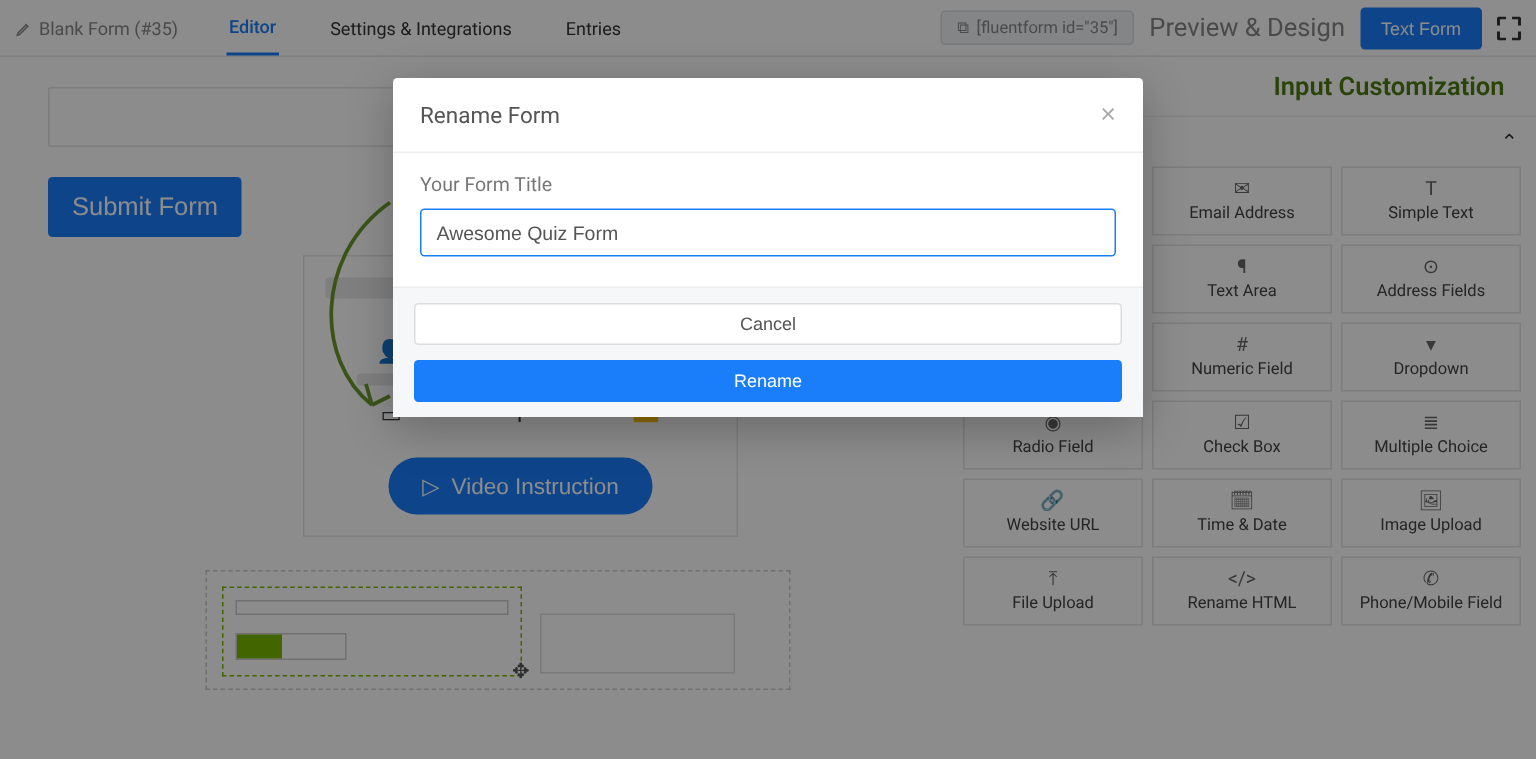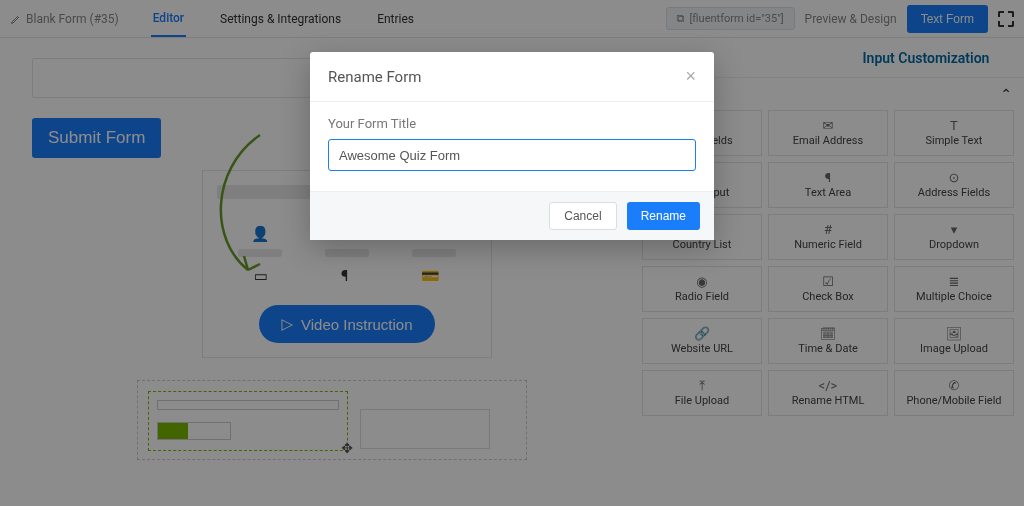--- a/index.html
+++ b/index.html
@@ -4,21 +4,21 @@
 <style>
   * { box-sizing: border-box; margin: 0; padding: 0; }
   html, body { width: 1024px; height: 506px; overflow: hidden; font-family: -apple-system, BlinkMacSystemFont, "Segoe UI", Roboto, Arial, sans-serif; background: #fff; }
   .topbar { height: 38px; border-bottom: 1px solid #e5e5e5; display: flex; align-items: center; padding: 0 10px; font-size: 12px; color: #555; }
   .topbar .left { display: flex; align-items: center; gap: 16px; }
   .topbar .form-name { color: #888; display: flex; align-items: center; gap: 4px; }
   .topbar .nav-tab { color: #333; cursor: pointer; padding: 10px 2px; margin-left: 16px; }
   .topbar .nav-tab.active { color: #1a7efb; border-bottom: 2px solid #1a7efb; font-weight:500; }
   .topbar .right { margin-left: auto; display: flex; align-items: center; gap: 10px; }
   .shortcode-box { background: #eef2f6; border:1px solid #dae0e6; padding: 4px 10px; border-radius: 3px; font-size: 11px; color: #888; display:flex; align-items:center; gap:5px;}
-  .link-muted { color: #888; font-size: 12px; }
+  .link-muted { color: #888; font-size: 17px; }
   .btn-primary { background: #1a7efb; color: #fff; border: none; padding: 7px 14px; border-radius: 3px; font-size: 12px; cursor: pointer; }
   .fullscreen-icon { width:16px; height:16px; border:2px dashed #333; border-radius:2px; cursor:pointer;}
 
   .body-row { display: flex; height: calc(100% - 38px); }
   .editor-col { flex: 1; padding: 20px 32px; position: relative; }
   .fields-col { width: 392px; border-left: 0; }
 
   .name-input-row { width: 100%; height: 40px; border: 1px solid #e3e3e3; background: #fff; border-radius: 2px; margin-bottom: 20px; }
   .submit-btn-fake { background: #1a7efb; color:#ffffff; border:none; font-size:17px; padding:10px 16px; border-radius:3px; margin-bottom:12px;}
 
@@ -38,38 +38,38 @@
   .drop-card { margin-left:105px; margin-top:22px; width:390px; height:80px; border:1px dashed #ccc; padding:10px; display:flex; gap:12px; background:#fff; }
   .drop-inner { width:200px; height:60px; border:1px dashed #7ab800; position:relative; padding:8px; }
   .drop-bar { width:100%; height:10px; border:1px solid #ccc; background:#fff;}
   .drop-mini { margin-top:12px; width:74px; height:18px; background:#fff; border:1px solid #ccc; position:relative;}
   .drop-mini::after{content:"";position:absolute;left:0;top:0;bottom:0;width:30px;background:#7ab800;}
   .drop-handle { position:absolute; right:-6px; bottom:-6px; font-size:14px; color:#555;}
   .drop-side { width:130px; height:40px; border:1px solid #ddd; background:#fff; align-self:flex-end; }
 
   
   .panel-tabs { display:flex; height:40px; border-bottom:1px solid #eee; }
-  .panel-tab { flex:1; display:flex; align-items:center; justify-content:center; font-size:14px; color:#0369a1; cursor:pointer; }
+  .panel-tab { flex:1; display:flex; align-items:center; justify-content:center; font-size:17px; color:#4d7c0f; cursor:pointer; }
   .panel-tab.active { font-weight:600; }
   .section-head { display:flex; align-items:center; justify-content:flex-end; padding:8px 12px; }
   .section-head .chev { color:#333; font-size:14px;}
   .field-grid { display:grid; grid-template-columns:repeat(3, 1fr); gap:6px; padding:0 10px; }
   .field-btn { border:1px solid #e3e3e3; background:#fff; display:flex; flex-direction:column; align-items:center; justify-content:center; height:46px; font-size:11px; color:#444; cursor:pointer; gap:2px; padding:4px;}
   .field-btn .fi { font-size:13px; color:#666; line-height:1; }
 
   
   .modal-mask { position:absolute; inset:0; background:rgba(0,0,0,0.45); display:flex; align-items:flex-start; justify-content:center; padding-top:52px; }
-  .modal { width:404px; background:#fff; border-radius:3px; box-shadow:0 8px 30px rgba(0,0,0,0.25); }
+  .modal { width:500px; background:#fff; border-radius:3px; box-shadow:0 8px 30px rgba(0,0,0,0.25); }
   .modal-head { display:flex; align-items:center; justify-content:space-between; padding:14px 18px; border-bottom:1px solid #eee; }
   .modal-title { font-size:15px; color:#555; }
   .modal-close { color:#aaa; font-size:18px; background:none; border:none; cursor:pointer; }
   .modal-body { padding:14px 18px 20px; }
   .modal-label { font-size:13px; color:#777; margin-bottom:8px; display:block; }
   .modal-input { width:100%; height:32px; border:1px solid #1a7efb; border-radius:3px; padding:0 10px; font-size:13px; color:#555; outline:none; }
-  .modal-foot { background:#f6f7f8; padding:10px 14px; display:flex; justify-content:flex-end; gap:10px; border-top:1px solid #eee; }
+  .modal-foot { background:#f6f7f8; padding:10px 14px; display:flex; justify-content:flex-end; gap:10px; border-top:1px solid #eee;flex-direction:column; }
   .btn-plain { background:#fff; border:1px solid #ddd; color:#555; padding:6px 14px; border-radius:3px; font-size:12px; cursor:pointer;}
   svg { display:block; }
 </style>
 </head>
 <body>
 
 <div class="topbar">
   <div class="left">
     <span class="form-name">
       <svg width="12" height="12" viewBox="0 0 24 24" fill="none" stroke="#888" stroke-width="2">

